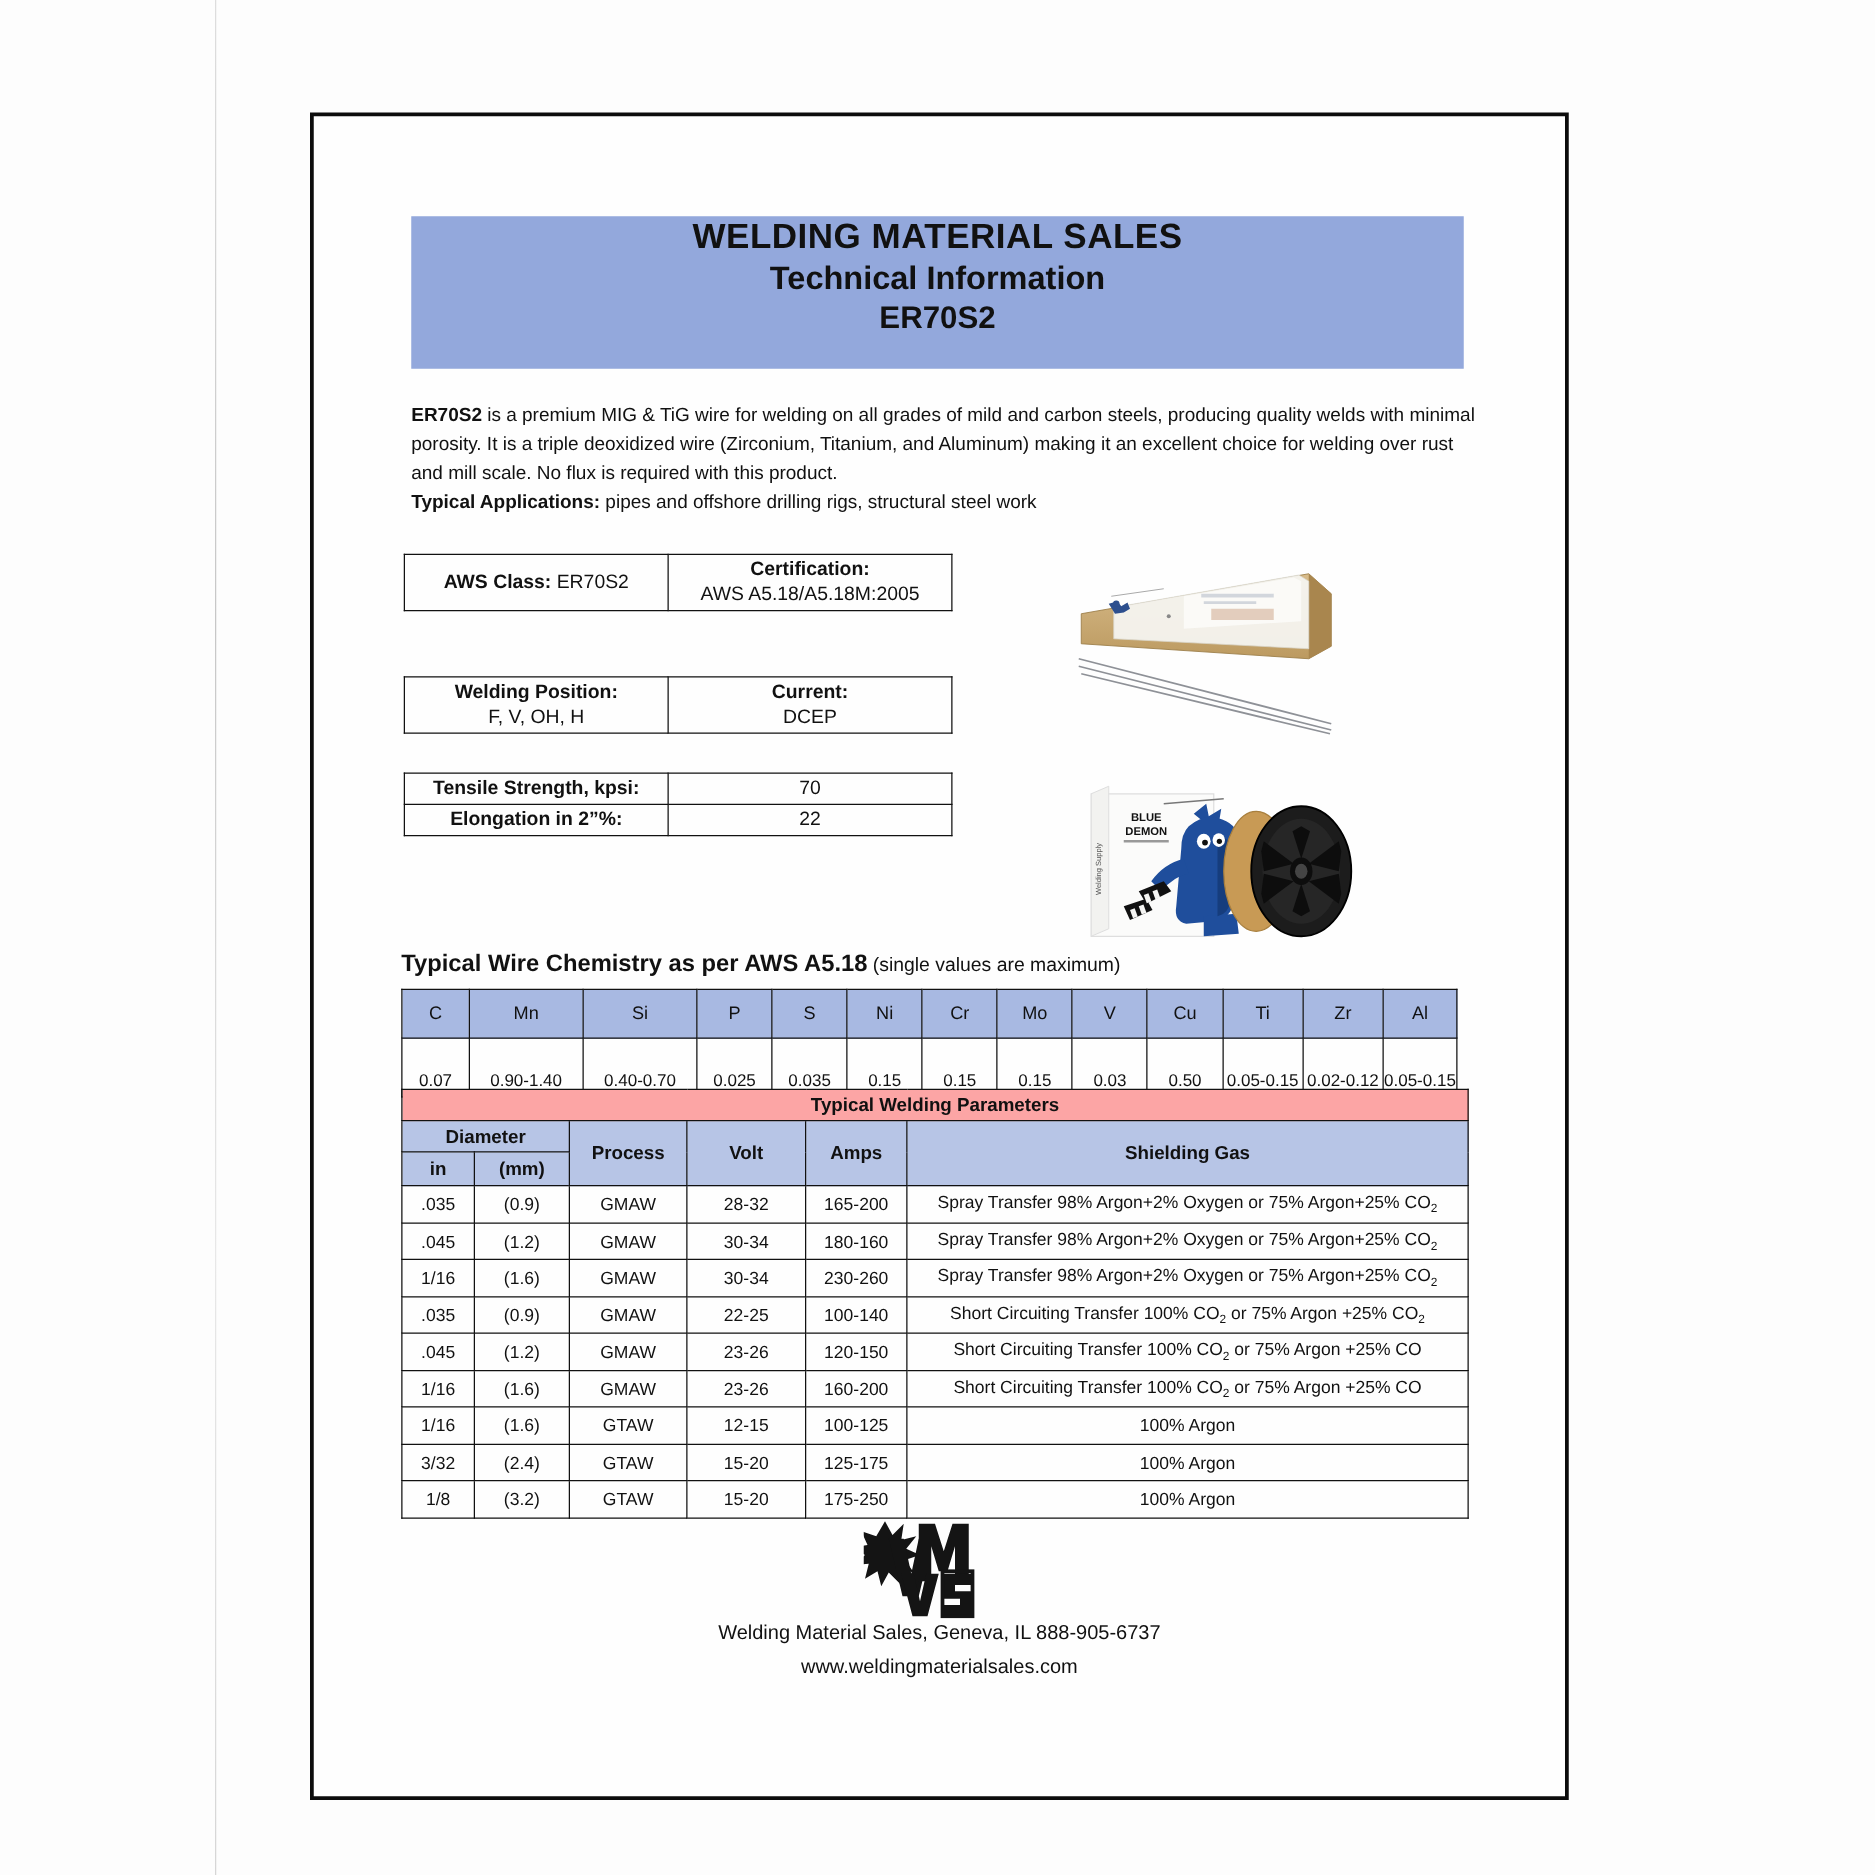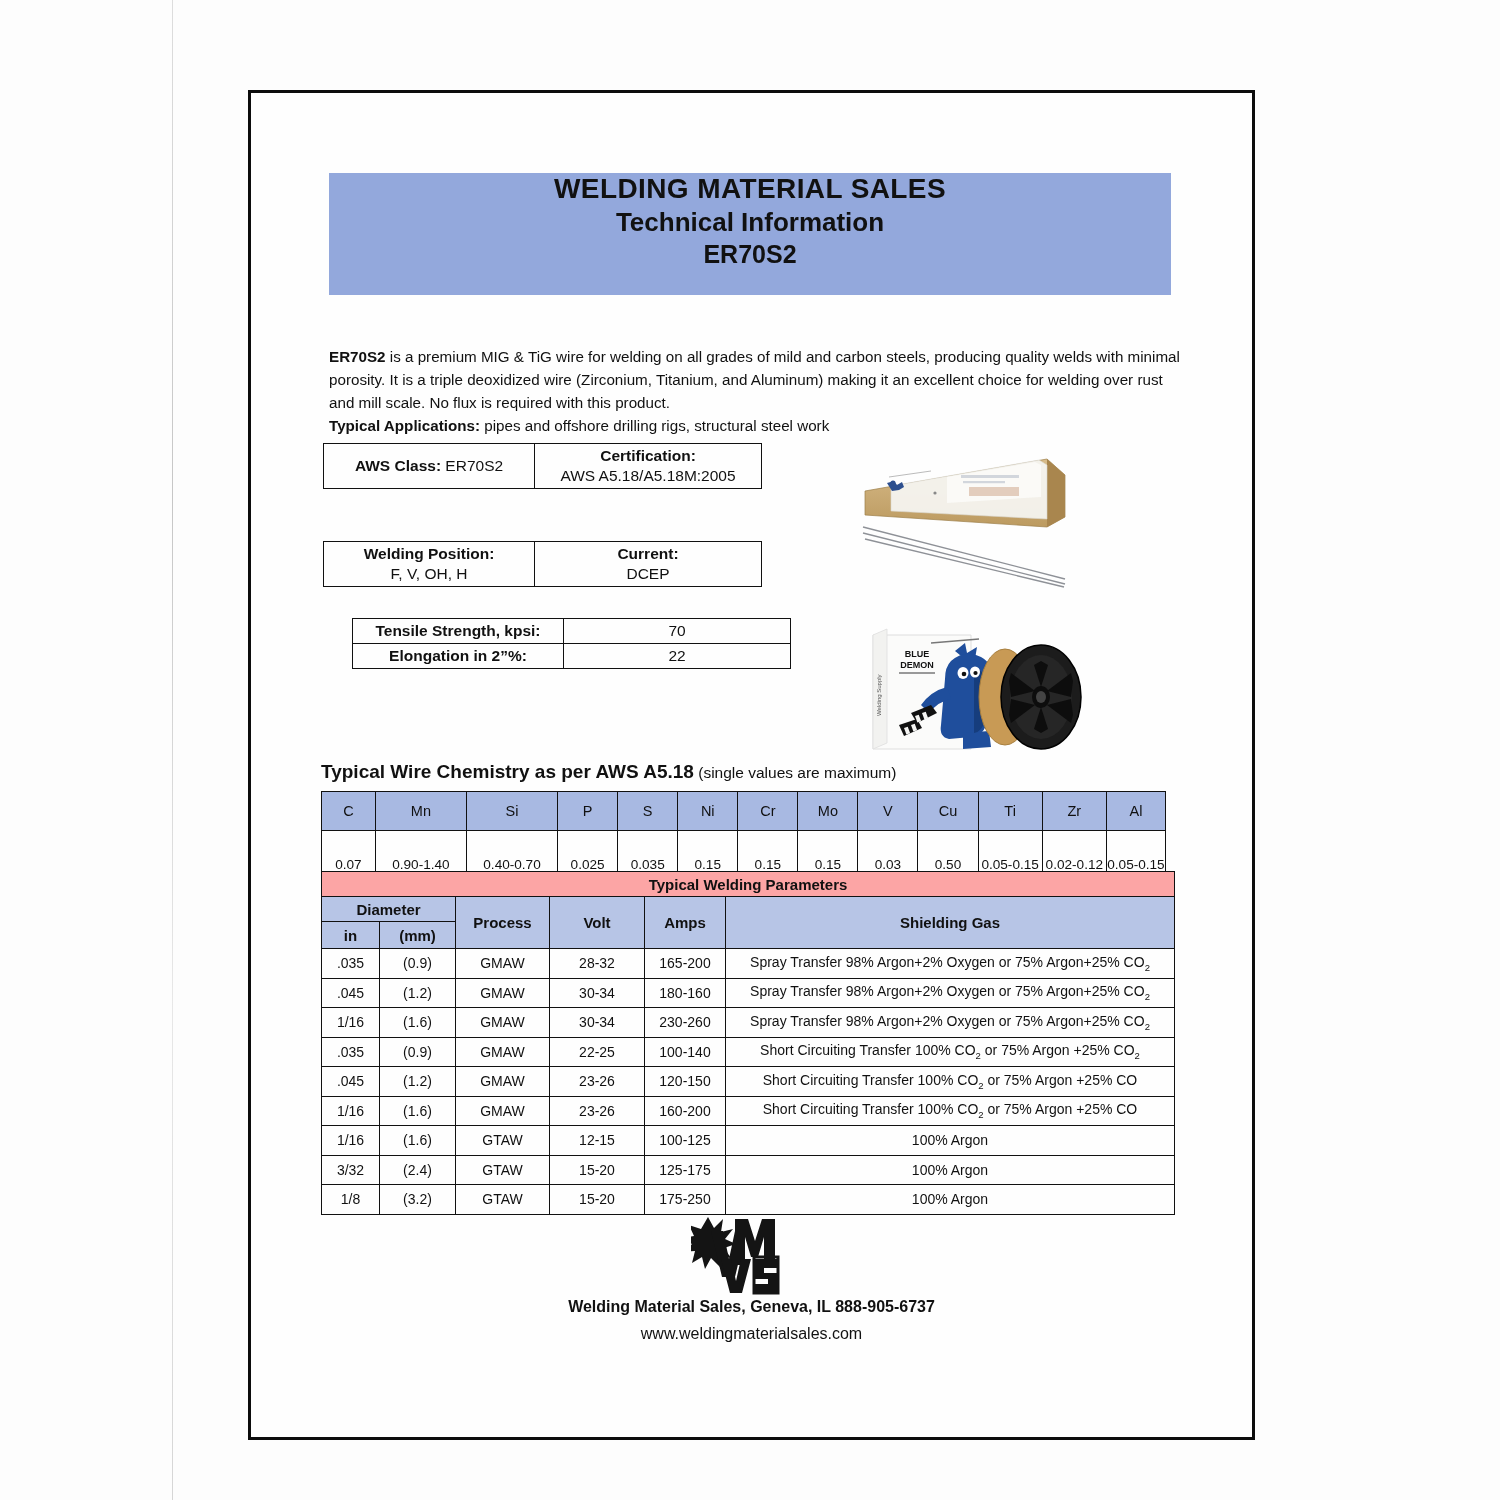--- a/index.html
+++ b/index.html
@@ -33,41 +33,41 @@
     display:flex;flex-direction:column;align-items:center;justify-content:flex-start;
     gap:2px;
   }
   .banner .l1{font-size:28px;font-weight:bold;letter-spacing:.4px;}
   .banner .l2{font-size:26px;font-weight:bold;}
   .banner .l3{font-size:25px;font-weight:bold;}
 
   
   .intro{
     position:absolute;left:78px;top:228px;width:852px;
-    font-size:15.2px;line-height:23px;text-align:left;margin-top:24px;
+    font-size:15.2px;line-height:23px;text-align:left;
   }
   .intro b{font-weight:bold;}
 
   
   .spec{
     position:absolute;border-collapse:collapse;
     table-layout:fixed;
   }
   .spec td{
     border:1.6px solid #111;
     font-size:15.5px;
     padding:2px 4px;
     text-align:center;
     vertical-align:middle;
     line-height:20px;
   }
   .spec td b{font-weight:bold;}
   #spec1{left:72px;top:350px;width:420px;padding-left:24px;}
   #spec2{left:72px;top:448px;width:420px;}
-  #spec3{left:72px;top:525px;width:420px;margin-left:29px;}
+  #spec3{left:72px;top:525px;width:420px;}
   .c-left{width:202px;}
   .c-right{width:218px;}
 
   
   .img-rods{
     position:absolute;left:600px;top:360px;width:330px;height:135px;
   }
   .img-spool{
     position:absolute;left:608px;top:528px;width:250px;height:140px;
   }
@@ -107,21 +107,20 @@
   .ptable .gas{font-size:13.8px;}
   sub{font-size:9.5px;}
 
   
   .logo{
     position:absolute;left:440px;top:1120px;width:110px;height:82px;
   }
   .foot1{
     position:absolute;left:0;top:1205px;width:1001px;text-align:center;
     font-size:16px;
-    font-weight:bold;
   }
   .foot2{
     position:absolute;left:0;top:1232px;width:1001px;text-align:center;
     font-size:16px;
   }
 </style>
 </head>
 <body>
 
 <div class="scan-line"></div>

